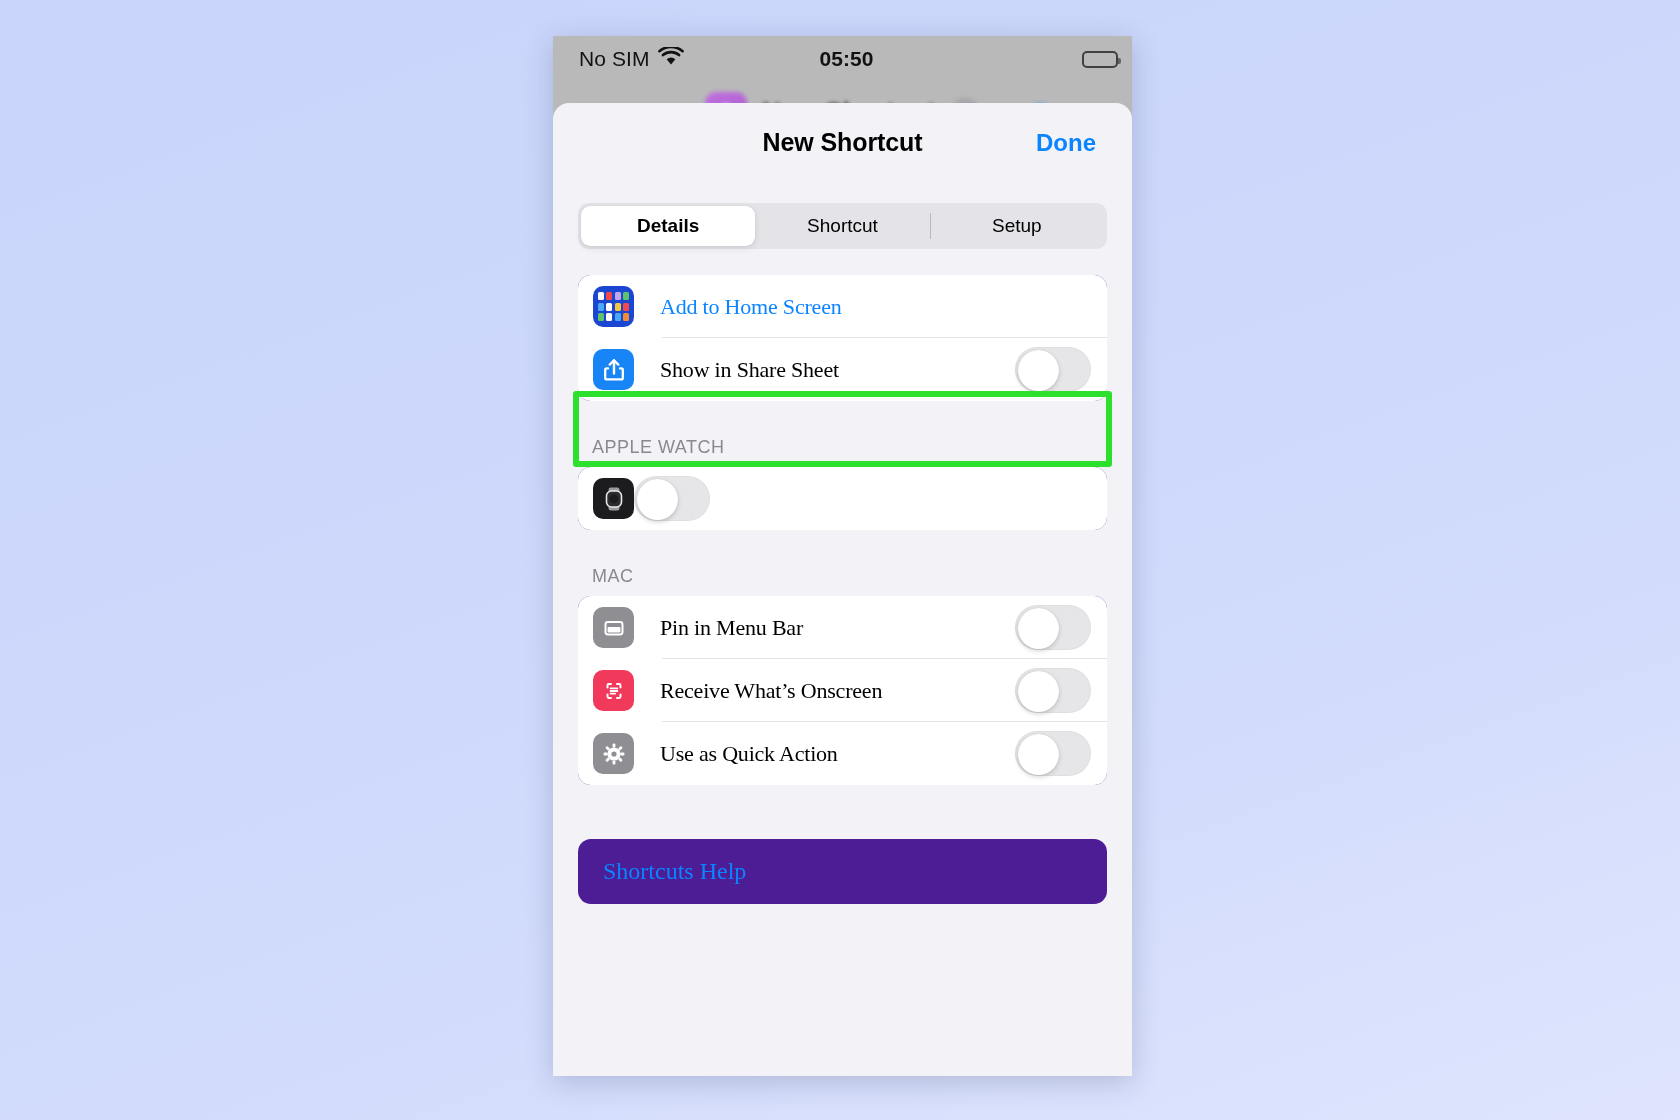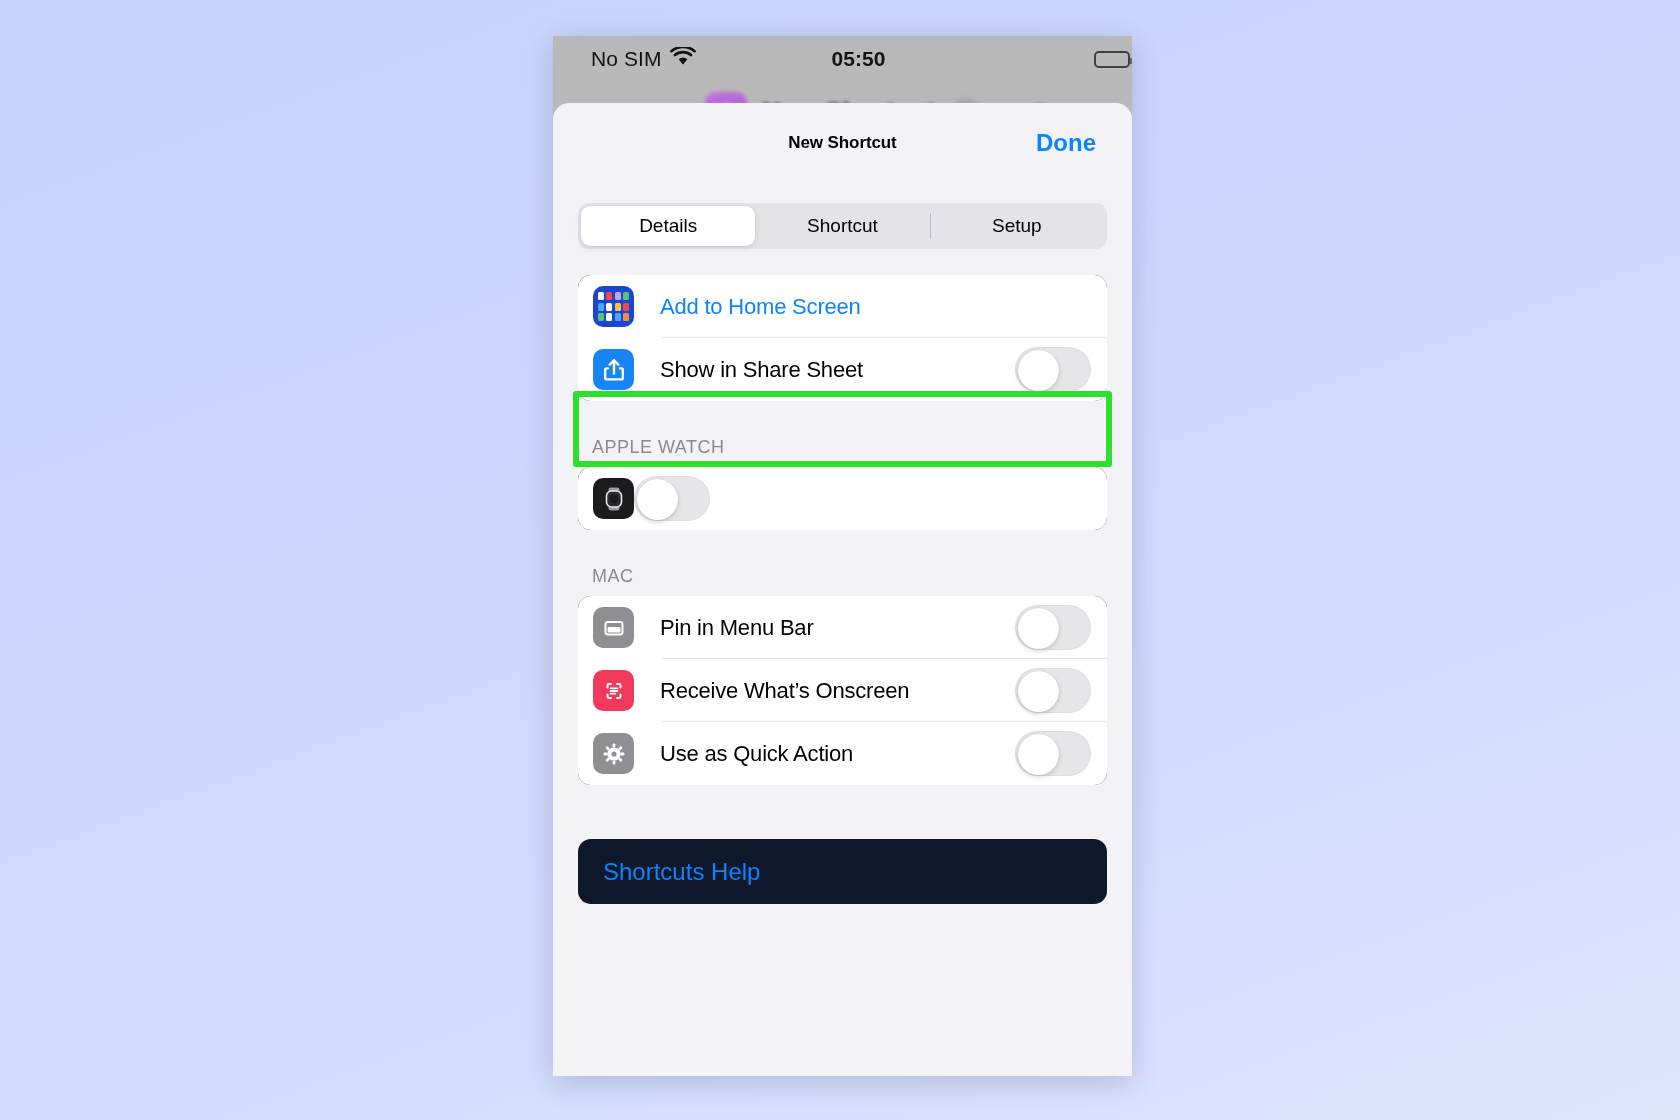--- a/index.html
+++ b/index.html
@@ -30,21 +30,21 @@
     width: 579px;
     height: 1040px;
     background: #b9b9b9;
     overflow: hidden;
     box-shadow: 0 6px 26px rgba(40,50,90,0.22);
   }
 
   
   .statusbar {
     position: absolute;
-    left: 16px; top: 0;
+    left: 4px; top: 0;
     width: 100%;
     height: 46px;
     display: flex;
     align-items: center;
     color: #121212;
     font-size: 21px;
     font-weight: 500;
     letter-spacing: 0.1px;
   }
   .sb-left {
@@ -138,21 +138,21 @@
   }
 
   .sheet-header {
     position: relative;
     height: 79px;
     display: flex;
     align-items: center;
     justify-content: center;
   }
   .sheet-title {
-    font-size: 17px;
+    font-size: 25px;
     font-weight: 700;
     color: #000;
     letter-spacing: -0.1px;
   }
   .sheet-done {
     position: absolute;
     right: 36px;
     top: 50%;
     transform: translateY(-50%);
     color: #0a84ff;
@@ -178,36 +178,37 @@
     justify-content: center;
     font-size: 19px;
     color: #000;
     border-radius: 9px;
     cursor: pointer;
     position: relative;
     font-weight: 400;
   }
   .seg.active {
     background: #fff;
-    font-weight: 400;
+    font-weight: 700;
     box-shadow: 0 2px 6px rgba(0,0,0,0.10), 0 0 1px rgba(0,0,0,0.12);
   }
   .seg-div {
     position: absolute;
     top: 10px; bottom: 10px;
     width: 1px;
     background: rgba(60,60,67,0.25);
   }
 
   
   .group {
     margin: 0 25px;
-    background: #0f172a;
+    background: #4c1d95;
     border-radius: 13px;
     overflow: hidden;
+    font-family: Liberation Serif, serif;
   }
   .group.first { margin-top: 26px; }
 
   .row {
     position: relative;
     display: flex;
     align-items: center;
     height: 63px;
     padding-left: 15px;
     padding-right: 16px;

